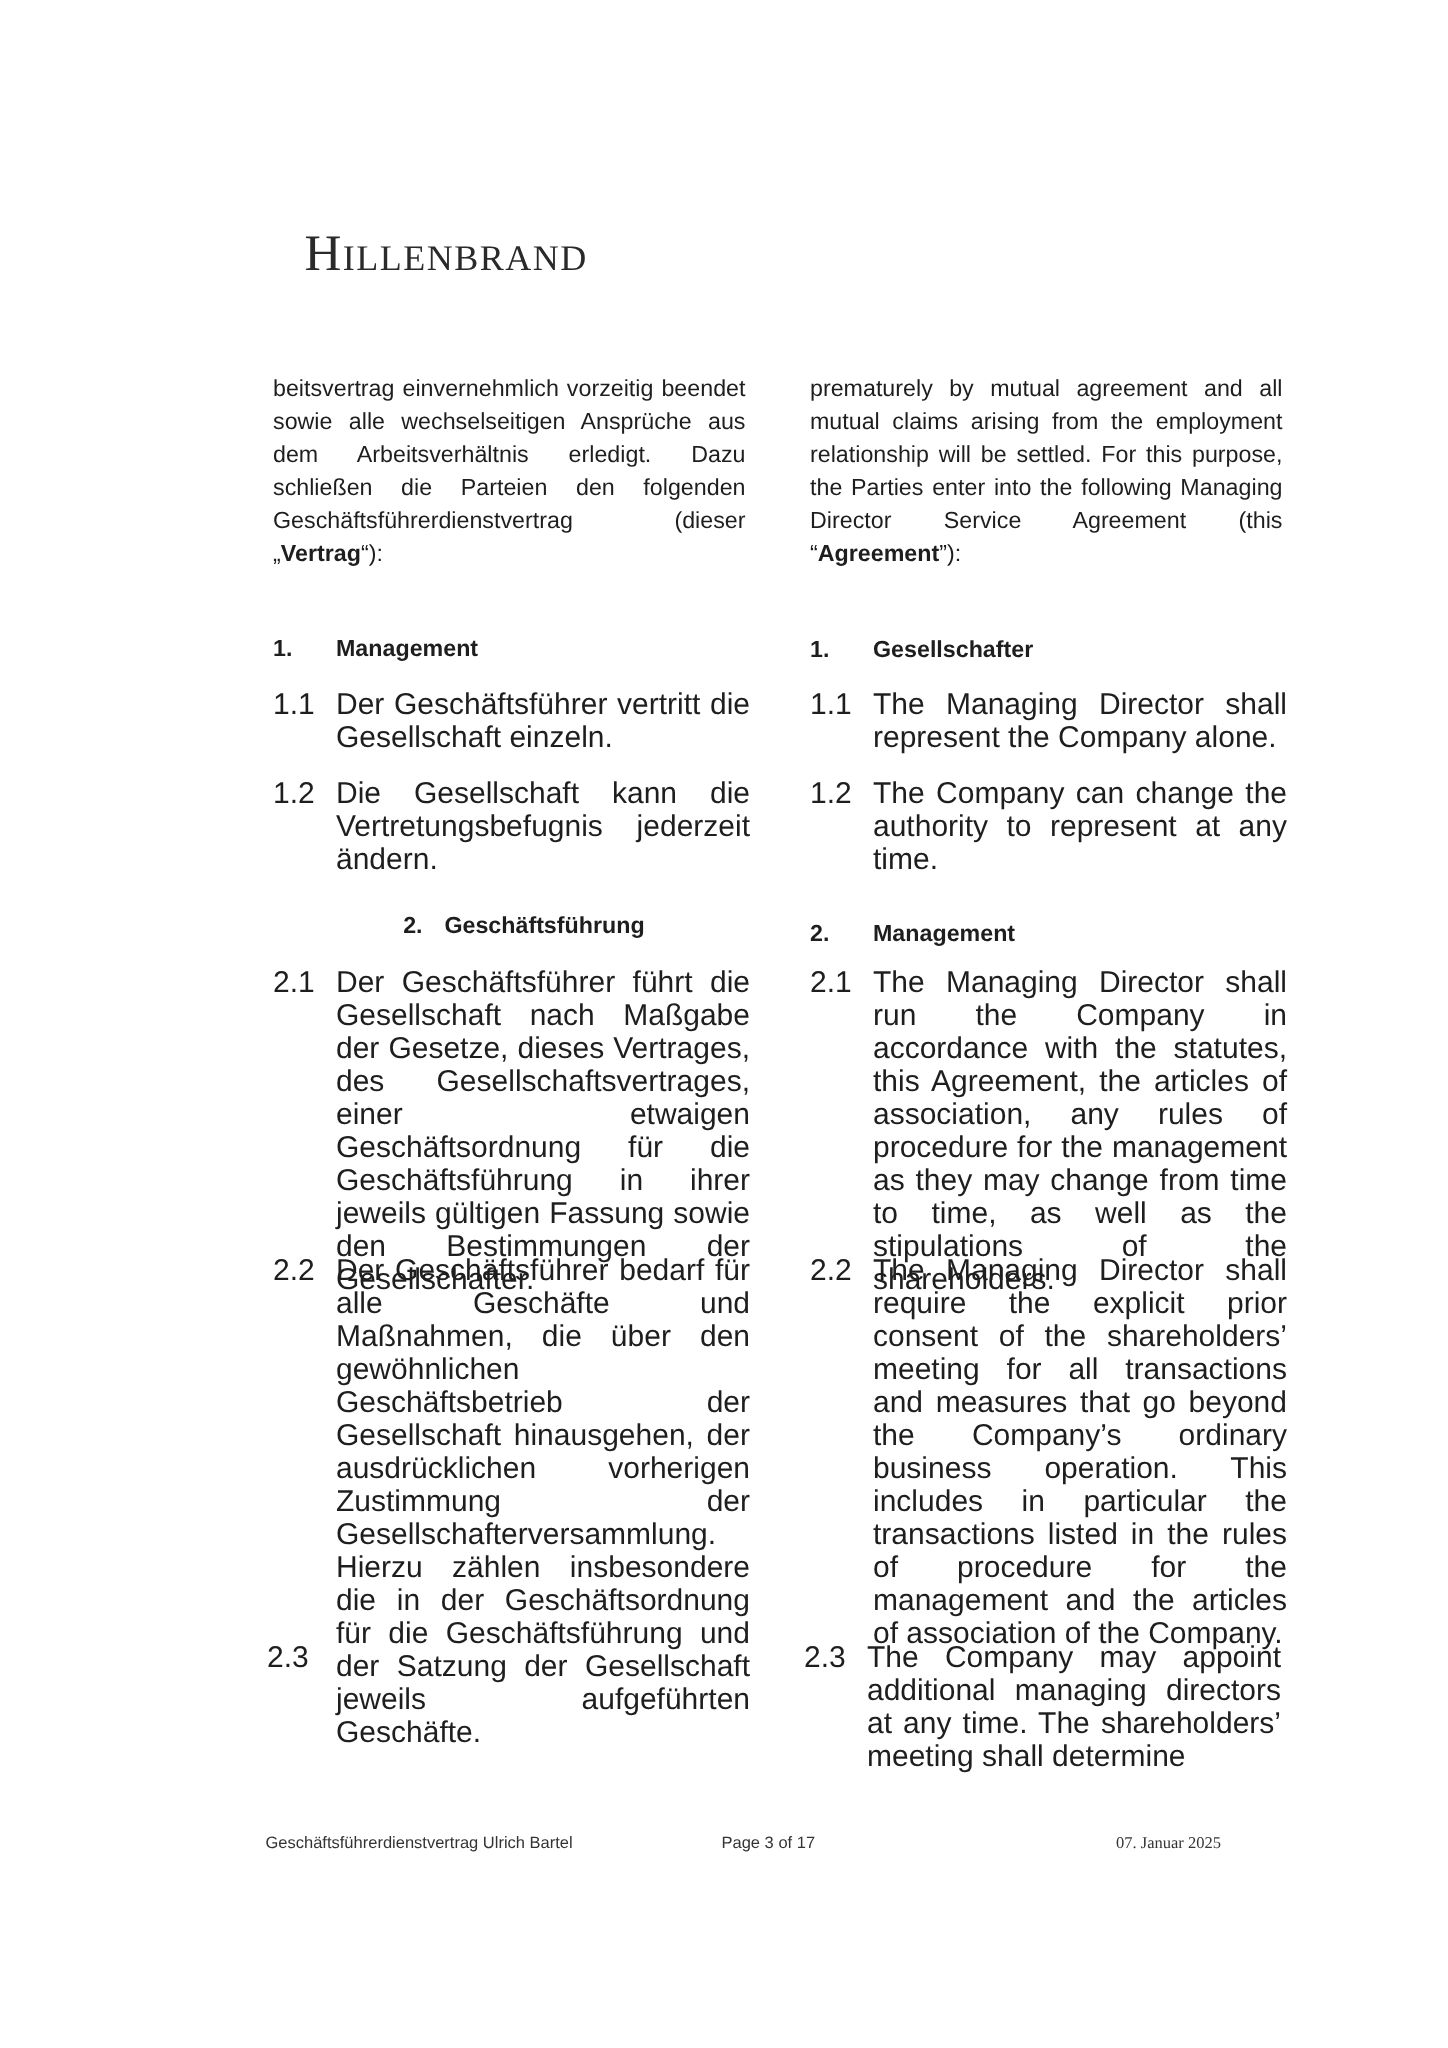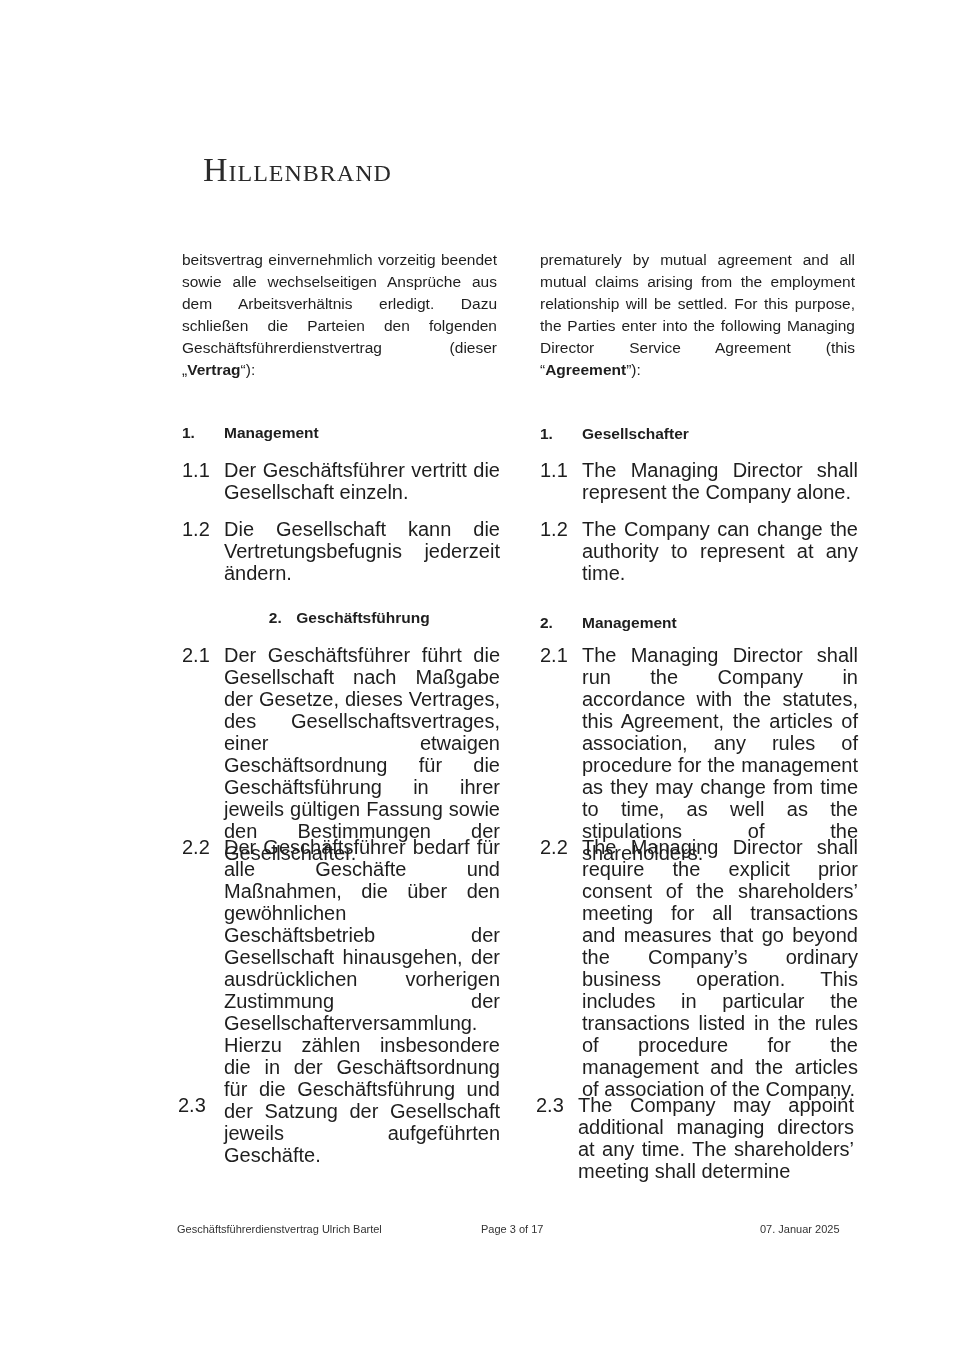--- a/index.html
+++ b/index.html
@@ -72,13 +72,13 @@
 <div class="item" style="left:178px; top:1094px;">
     <span class="num">2.3</span>
   </div>
 <div class="item" style="left:536px; top:1094px;">
     <span class="num">2.3</span>
     <span class="txt">The Company may appoint additional managing directors at any time. The shareholders’ meeting shall determine</span>
   </div>
 
 <div class="footer" style="left:177px;">Geschäftsführerdienstvertrag Ulrich Bartel</div>
 <div class="footer" style="left:481px;">Page 3 of 17</div>
-<div class="footer" style="left:760px;">07. Januar 2025</div>
+<div class="footer" style="left:744px;font-family:Liberation Serif, serif;">07. Januar 2025</div>
 
 </body></html>

